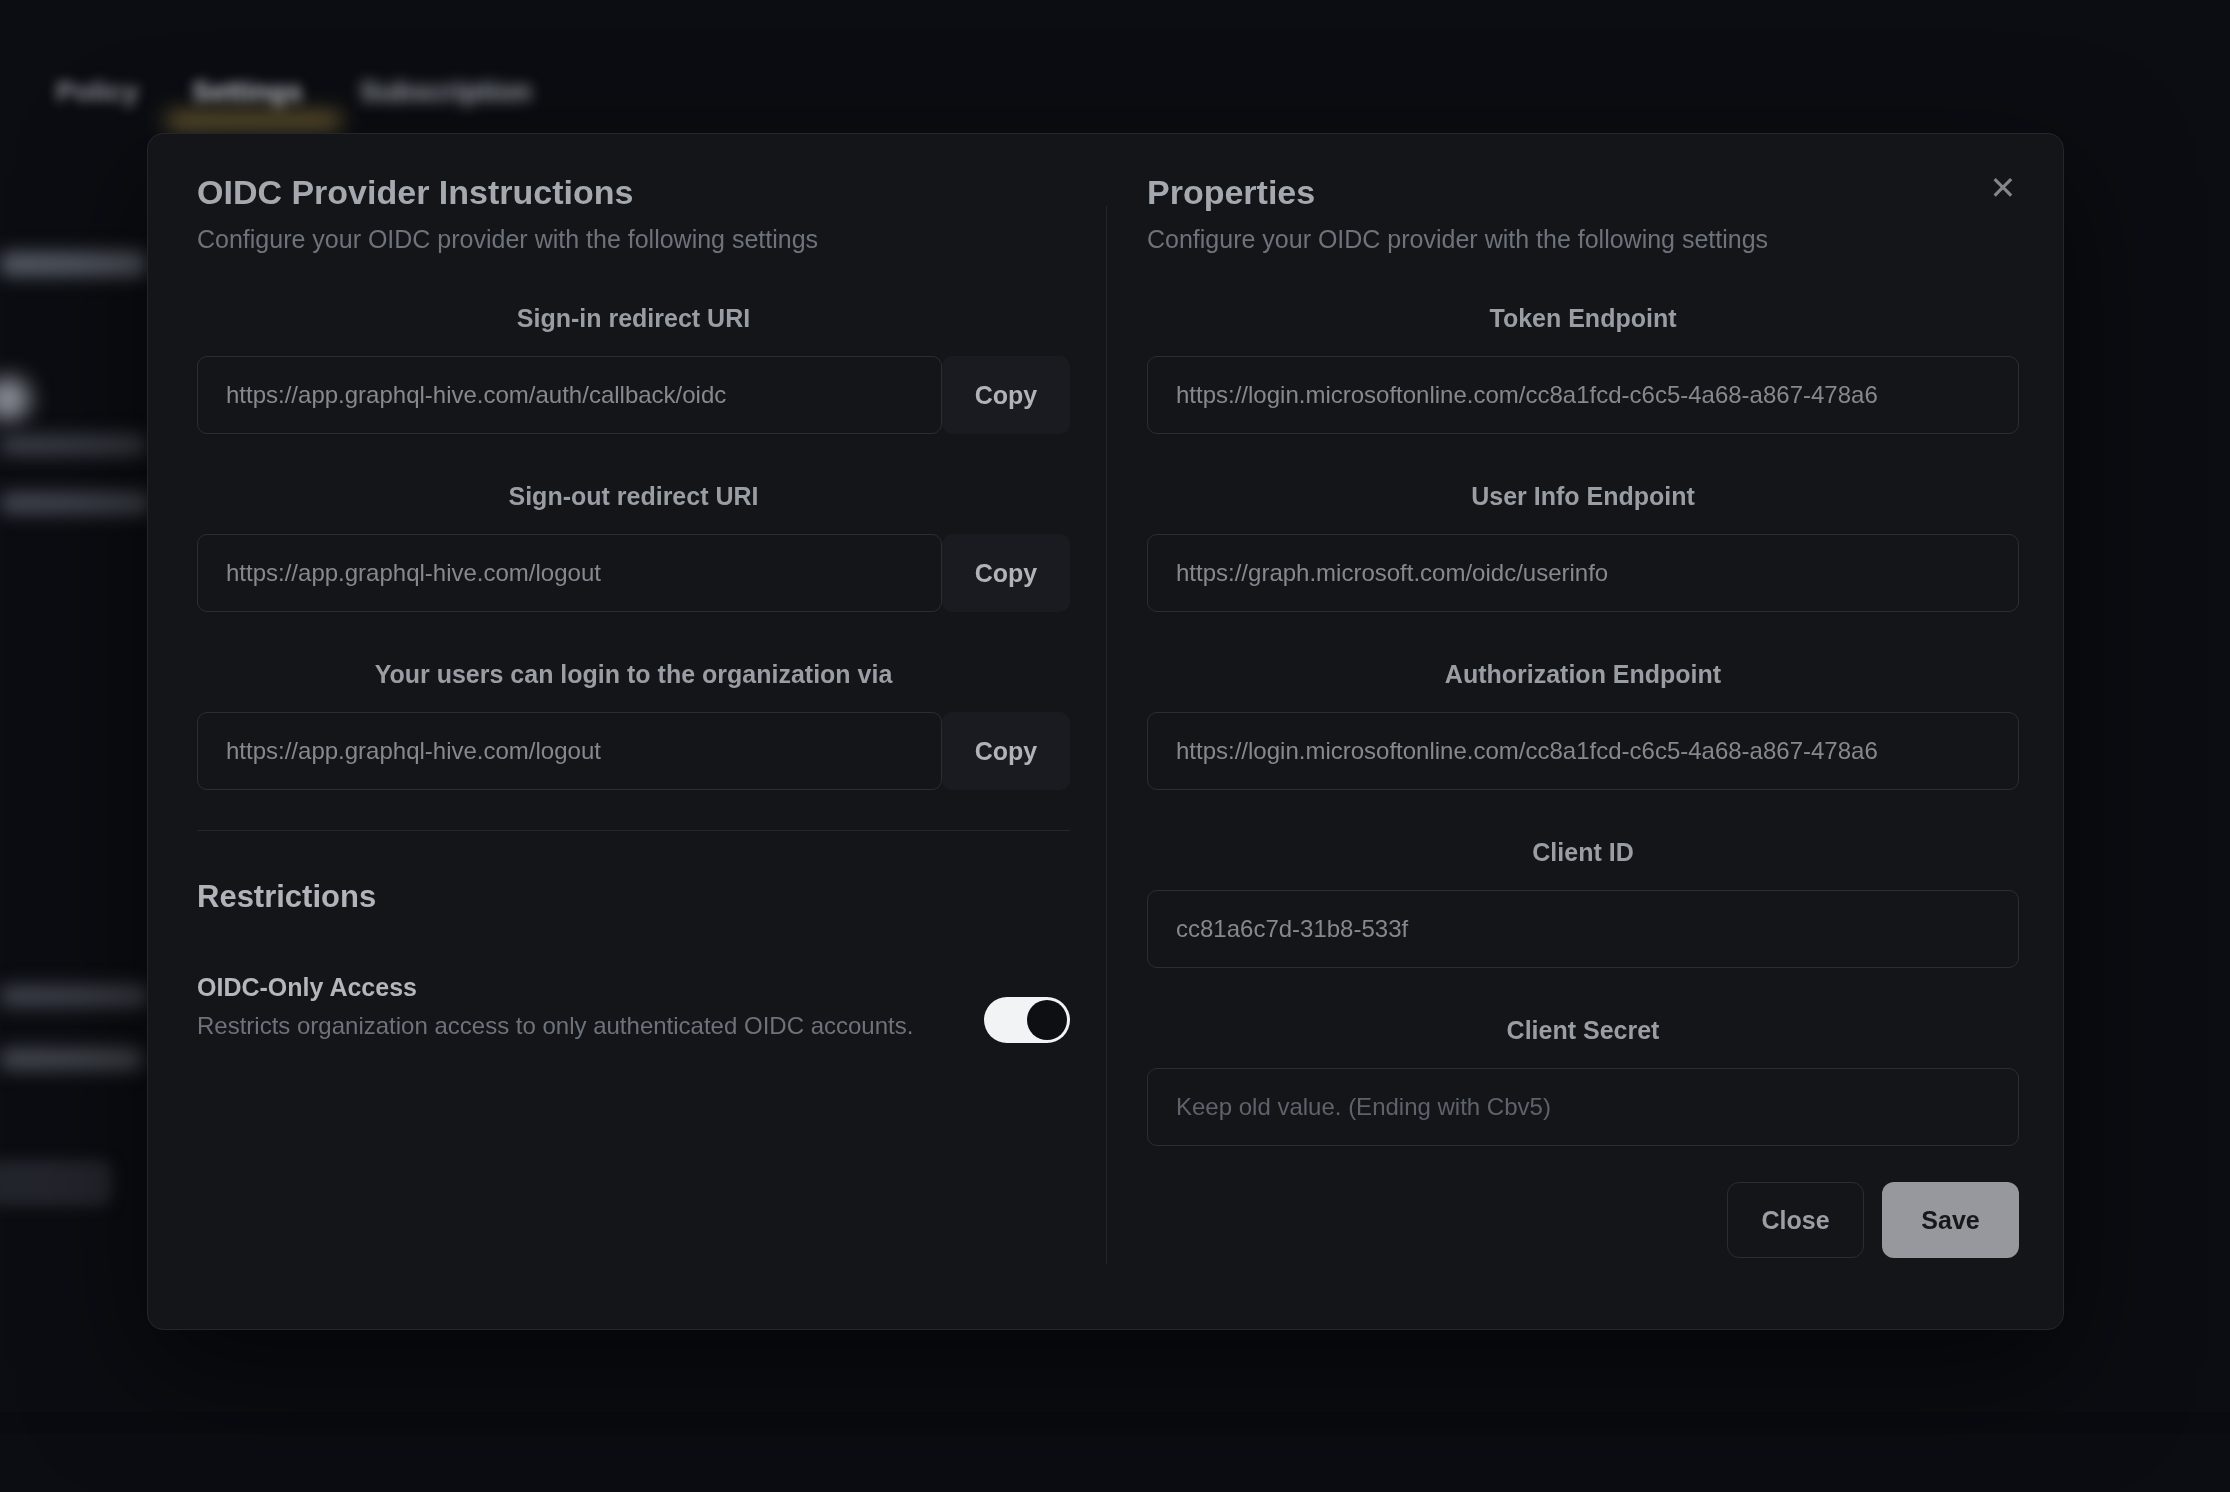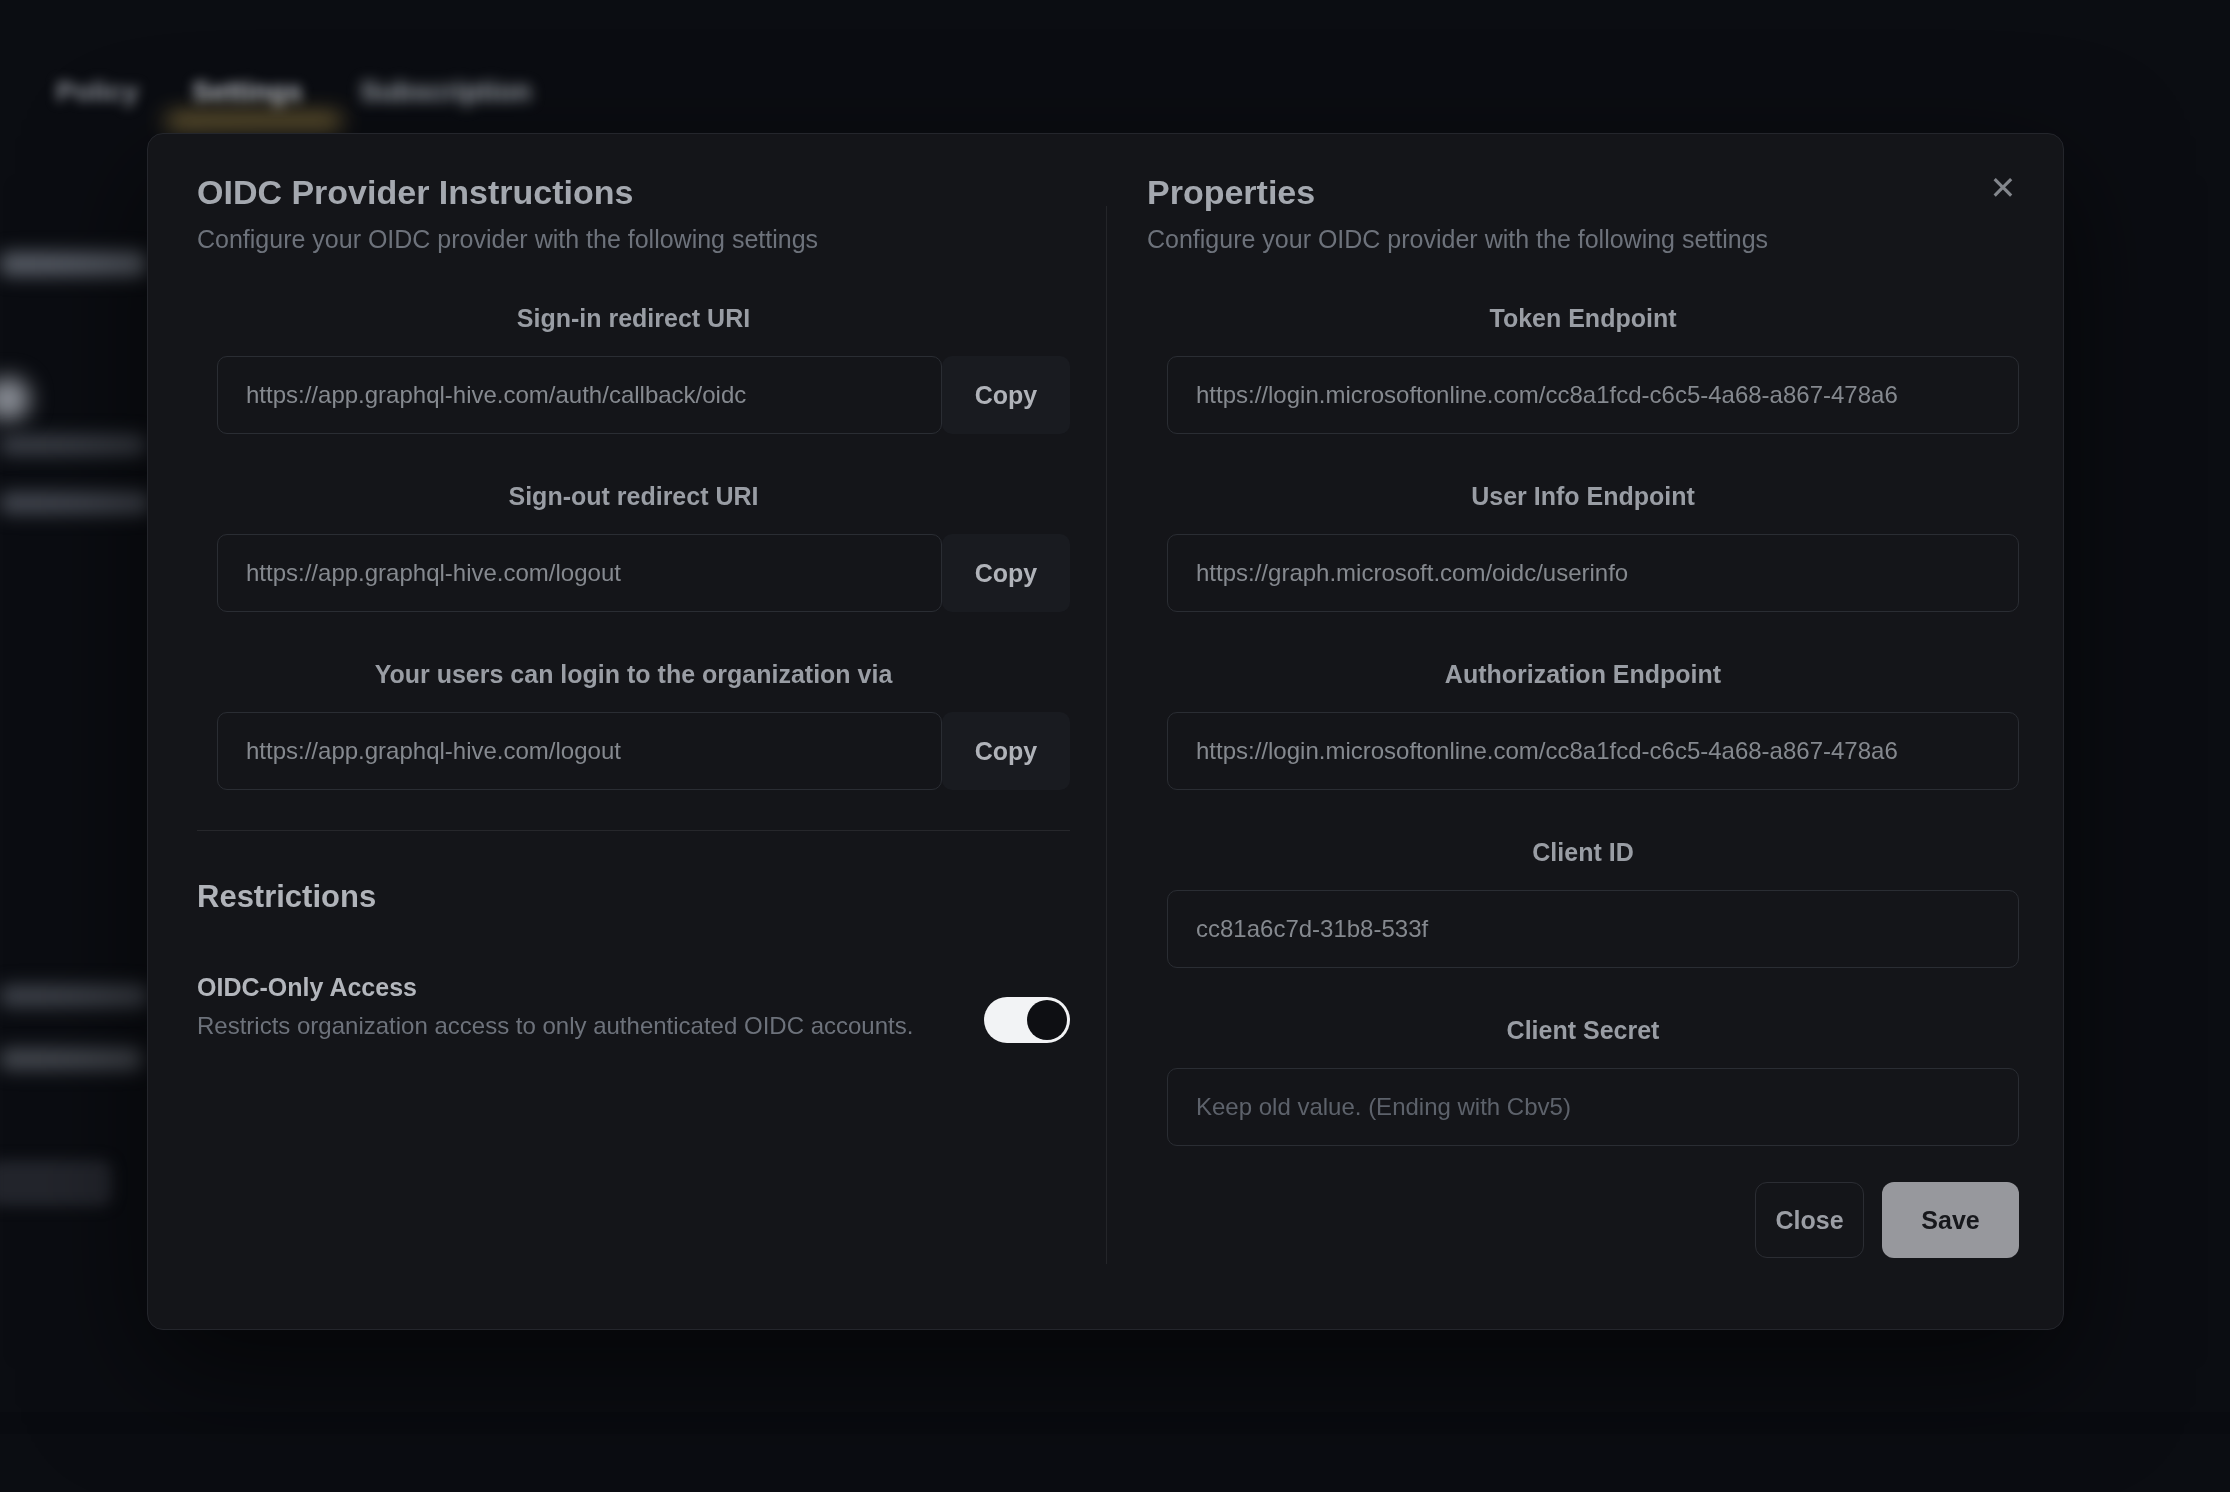--- a/index.html
+++ b/index.html
@@ -44,21 +44,21 @@
 
   .col { position:absolute; top:36px; }
   .col-left  { left:49px;  width:873px; }
   .col-right { left:999px; width:872px; }
 
   .sec-title { font-size:34px; font-weight:700; color:#a4a8af; line-height:44px; }
   .sec-sub   { font-size:25px; color:#6d727b; line-height:34px; margin-top:8px; }
 
   .field-label { font-size:25px; font-weight:600; color:#999da4; line-height:32px; margin-top:46px;text-align:center; }
   .field-label.tight { margin-top:46px; }
-  .field-row { display:flex; align-items:flex-start; margin-top:22px;margin-left:20px; }
+  .field-row { display:flex; align-items:flex-start; margin-top:22px; }
   .text-input {
     flex:1; height:78px; background:transparent; border:1px solid #2a2d33; border-radius:10px;
     color:#85898f; font-size:24px; padding:0 28px; font-family:inherit; outline:none;
     white-space:nowrap; overflow:hidden; min-width:0;
   }
   .text-input::placeholder { color:#5d626b; }
   .copy-btn {
     width:128px; height:78px; background:#191b20; border:none; border-radius:10px;
     color:#b0b3b9; font-size:25px; font-weight:600; cursor:pointer; font-family:inherit;
   }
@@ -71,21 +71,21 @@
   .toggle-label { font-size:25px; font-weight:700; color:#b3b6bc; line-height:32px; }
   .toggle-desc { font-size:24px; color:#6d727b; line-height:34px; margin-top:6px; }
   .toggle {
     width:86px; height:46px; border-radius:24px; background:#f2f3f5;
     position:relative; margin-top:26px; cursor:pointer; flex:none;
   }
   .toggle .knob { position:absolute; top:3px; right:3px; width:40px; height:40px; border-radius:50%; background:#0e0f13; }
 
   .btn-row { display:flex; justify-content:flex-end; gap:18px; margin-top:36px; }
   .btn { height:76px; border-radius:12px; font-size:25px; font-weight:600; cursor:pointer; font-family:inherit; }
-  .btn-close { width:109px; background:transparent; border:1px solid #2b2d33; color:#9b9ea5; }
+  .btn-close { width:137px; background:transparent; border:1px solid #2b2d33; color:#9b9ea5; }
   .btn-save  { width:137px; background:#97989d; border:none; color:#17181c; font-weight:700; }
 </style>
 </head>
 <body>
 
 <div class="bg-page">
   <span class="bg-tab t0">Policy</span>
   <span class="bg-tab t1">Settings</span>
   <span class="bg-tab t2">Subscription</span>
   <div class="bg-underline"></div>

